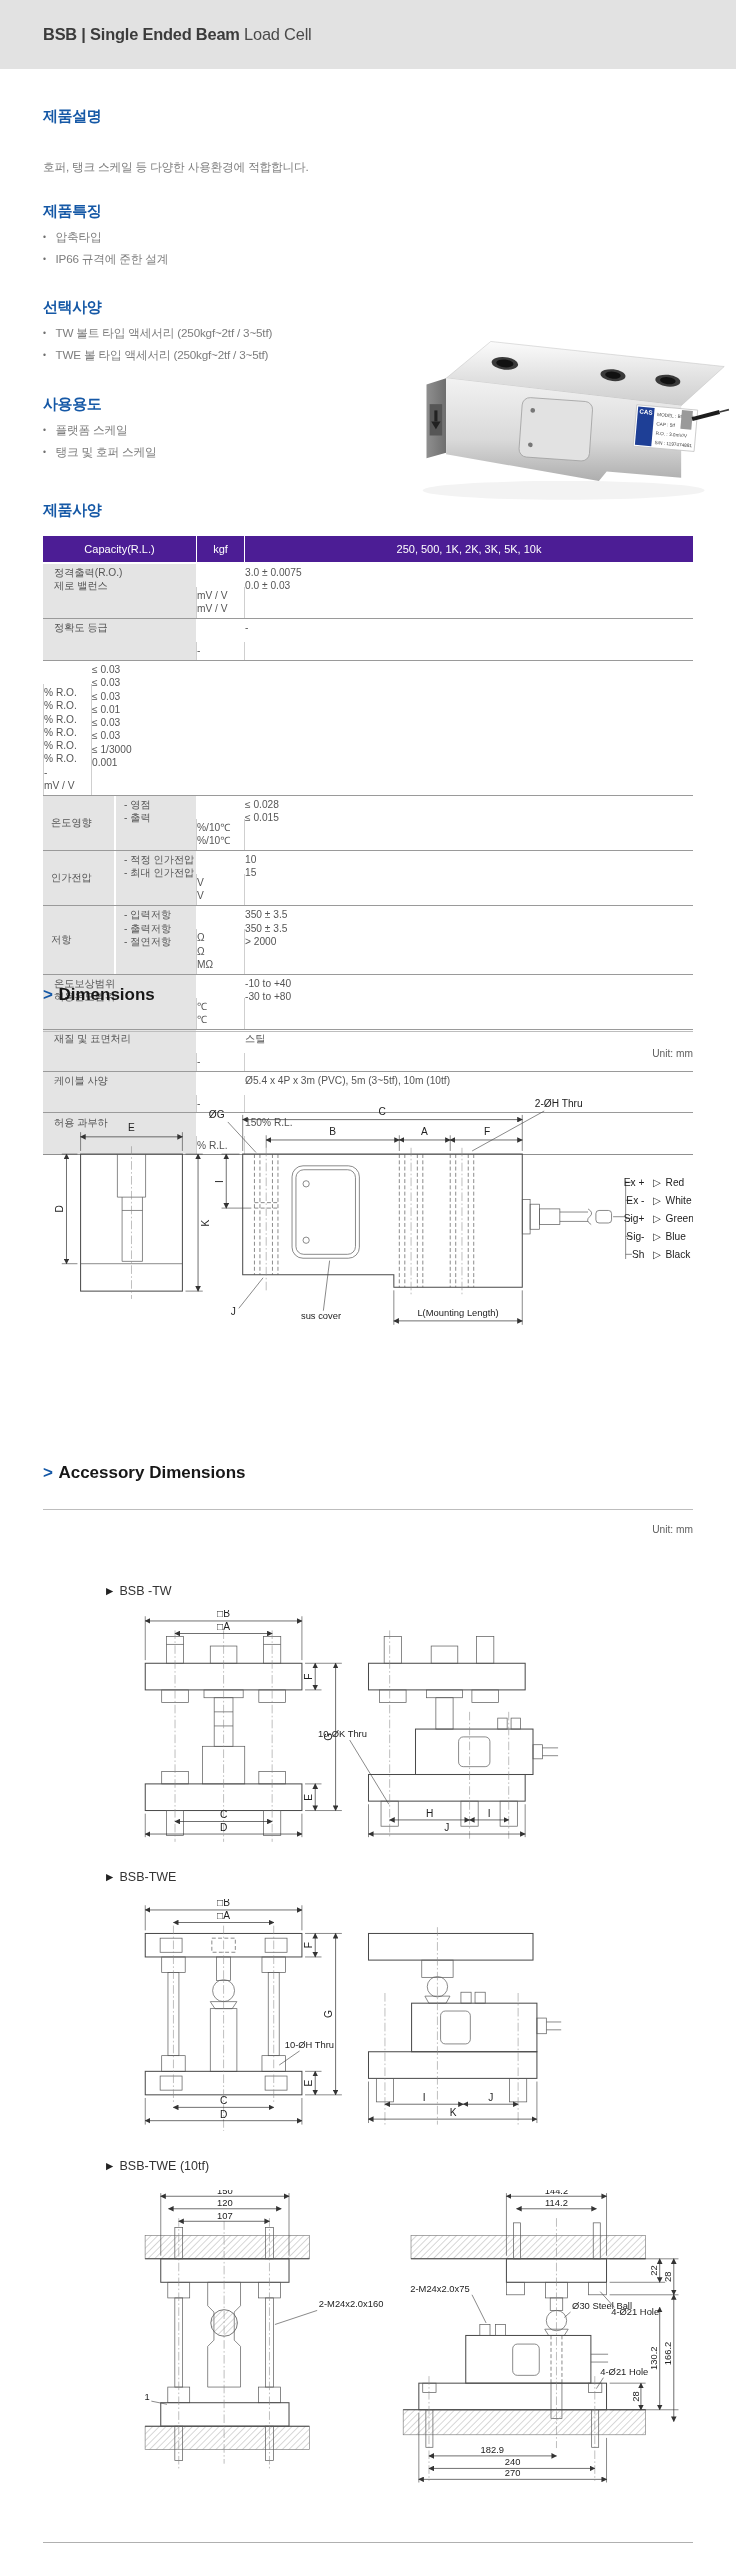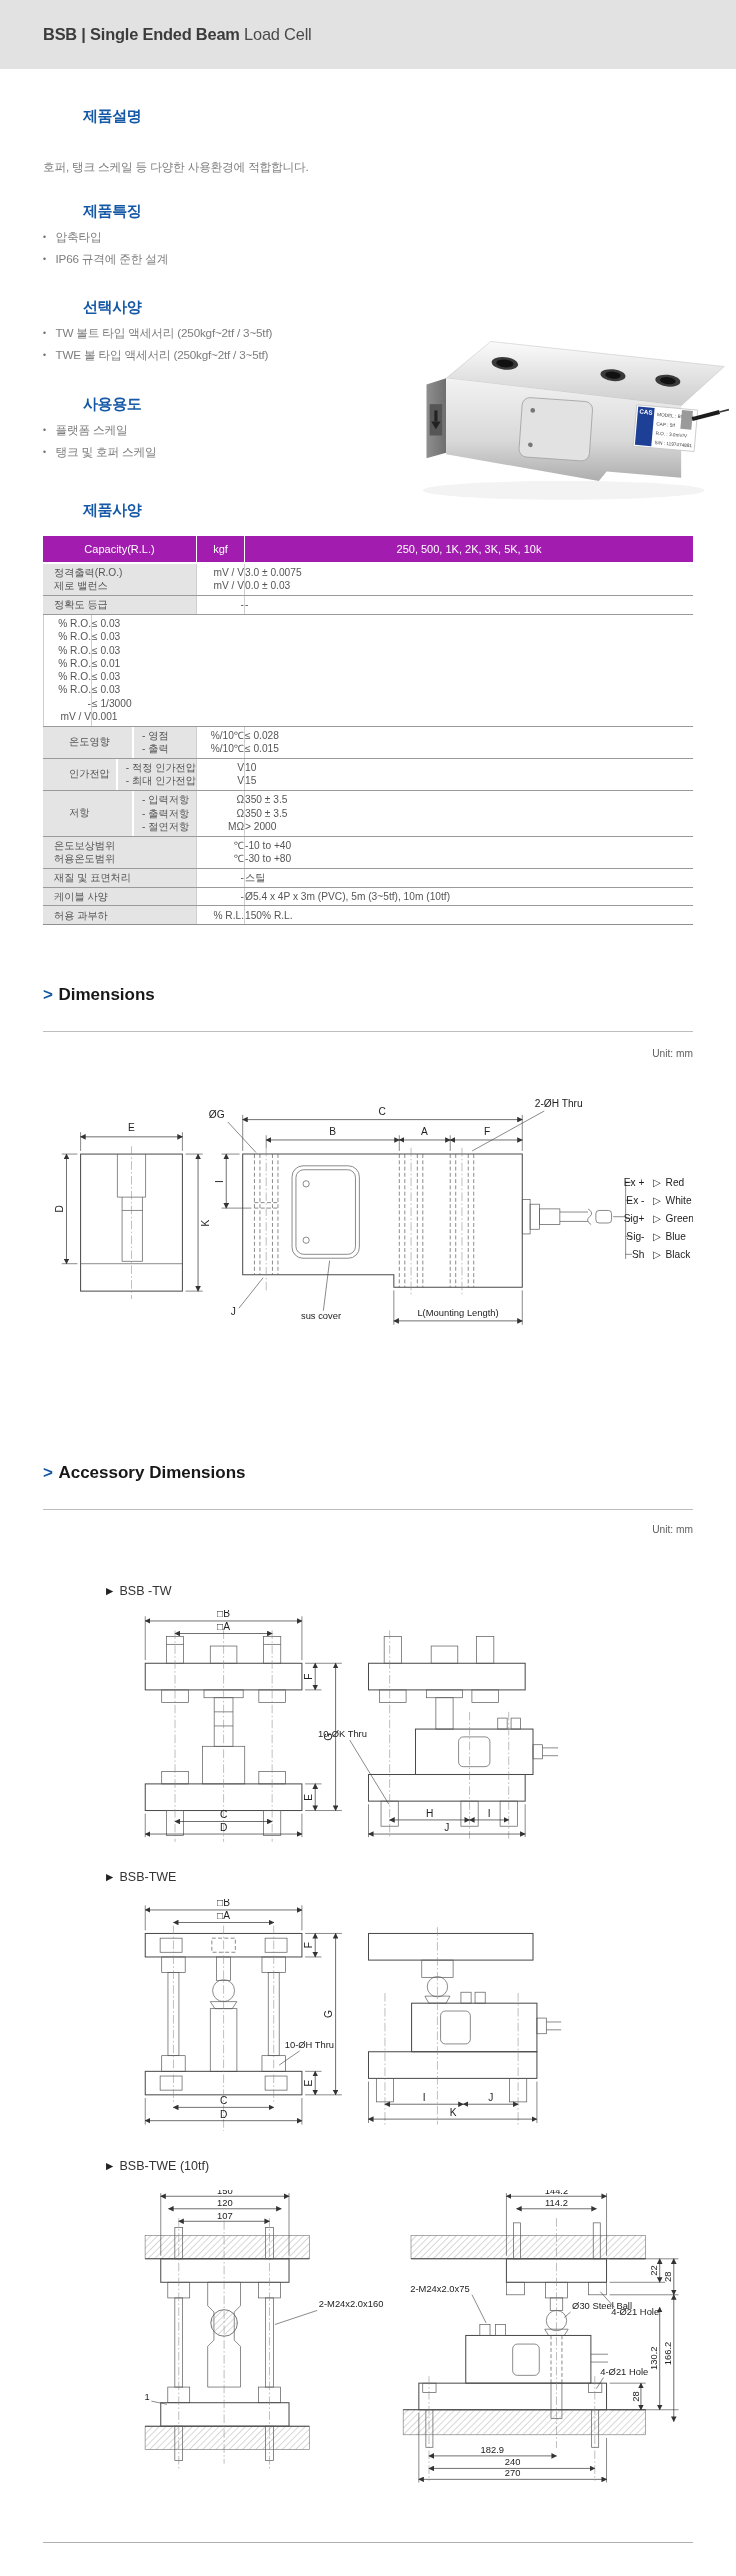--- a/index.html
+++ b/index.html
@@ -4,45 +4,45 @@
 <style>
   html,body{margin:0;padding:0;background:#fff;}
   .page{position:relative;width:736px;height:2576px;background:#fff;overflow:hidden;
         font-family:"Liberation Sans",sans-serif;}
   
   .hdr{position:absolute;left:0;top:0;width:736px;height:69px;background:#e2e2e2;}
   .hdr .title{position:absolute;left:43px;top:25px;font-size:16.4px;color:#3c3c3c;letter-spacing:-0.2px;}
   .hdr .title .b{font-weight:bold;margin-top:41px;}
   .hdr .title .l{font-weight:normal;color:#4a4a4a;}
   
-  .kh{position:absolute;left:43px;font-size:15px;font-weight:bold;color:#1558a6;letter-spacing:-0.4px;margin-left:40px;}
+  .kh{position:absolute;left:43px;font-size:15px;font-weight:bold;color:#1558a6;letter-spacing:-0.4px;}
   .ptext{position:absolute;left:43px;font-size:11.7px;color:#7d7d7d;line-height:21px;letter-spacing:-0.2px;}
   .bullet{position:absolute;left:43px;font-size:11.7px;color:#7d7d7d;letter-spacing:-0.2px;}
   .bullet .dot{display:inline-block;width:12.5px;color:#6f6f6f;font-size:8.6px;vertical-align:0.8px;}
   
   .bigh{position:absolute;left:43px;font-size:17px;font-weight:bold;color:#171717;}
   .bigh .chev{color:#1558a6;margin-right:5.5px;}
   .rule{position:absolute;left:43px;width:650px;height:0.8px;background:#bdbdbd;}
   .unitnote{position:absolute;right:43px;font-size:10.2px;color:#5e5e5e;}
   
   .spec{position:absolute;left:43px;top:536px;width:650px;font-size:10.2px;color:#555;}
-  .spec-head{display:flex;height:26px;background:#a21caf;color:#fff;font-size:11px;align-items:stretch;}
+  .spec-head{display:flex;height:26px;background:#4c1d95;color:#fff;font-size:11px;align-items:stretch;}
   .spec-head>div{display:flex;align-items:center;justify-content:center;}
   .sh1{width:153px;border-right:1.6px solid #fff;}
   .sh2{width:47px;border-right:1.6px solid #fff;}
   .sh3{flex:1;}
   #spec-body{border-bottom:0.8px solid #8f8f8f;margin-top:1.6px;}
   .sg{display:flex;align-items:stretch;}
   .sg + .sg{border-top:0.8px solid #9a9a9a;}
   .sg .lab{width:153px;display:flex;align-items:stretch;}
   .sg .lab .lines{width:100%;background:#e4e4e4;padding:2.3px 0 2.3px 11px;}
-  .sg .labmain{width:63px;background:#e4e4e4;display:flex;align-items:center;padding-left:26px;}
+  .sg .labmain{width:63px;background:#e4e4e4;display:flex;align-items:center;padding-left:8px;}
   .sg .labsub{flex:1;background:#e4e4e4;margin-left:2.3px;padding:2.3px 0 2.3px 7.8px;}
   .sg .unit{width:47px;border-left:0.8px solid #cfcfcf;border-right:0.8px solid #cfcfcf;
-            text-align:right;padding:2.3px 0;}
+            text-align:left;padding:2.3px 0;margin-top:23px;}
   .sg .val{flex:1;text-align:left;padding:2.3px 0;}
   .line{height:13.3px;line-height:13.3px;white-space:nowrap;}
   
   .acclab{position:absolute;left:59px;font-size:12.5px;color:#333;padding-left:47px;}
   .acclab .tri{color:#222;font-size:9.4px;margin-right:6.3px;vertical-align:0.8px;}
   
   svg text{font-family:"Liberation Sans",sans-serif;}
   .g{fill:none;stroke:#4a4a4a;stroke-width:1.3;}
   .g2{fill:none;stroke:#5a5a5a;stroke-width:0.9;}
   .dash{stroke-dasharray:5 3;}

